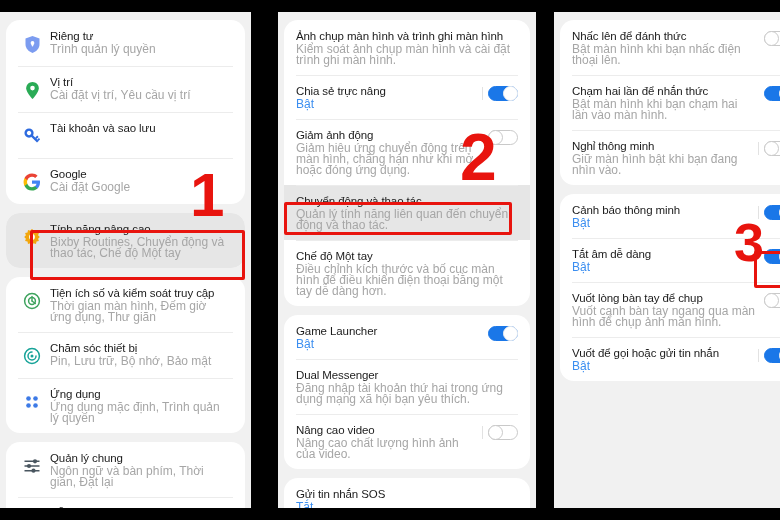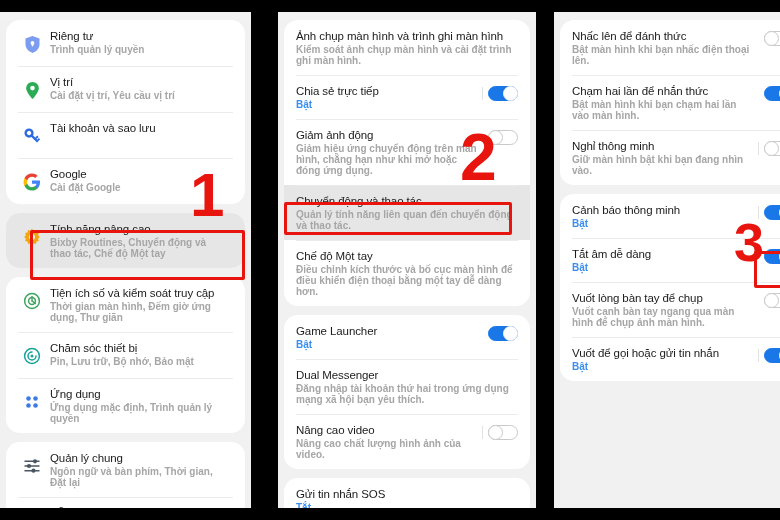--- a/index.html
+++ b/index.html
@@ -69,25 +69,24 @@
   .row-txt { flex: 1 1 auto; min-width: 0; padding-right: 4px; }
   .title {
     font-size: 11.5px;
     color: #1b1b1b;
     line-height: 14px;
     letter-spacing: -0.1px;
     white-space: nowrap;
     overflow: visible;
   }
   .sub {
-    font-size: 10px;
+    font-size: 12px;
     color: #a6a6a6;
     line-height: 11px;
     margin-top: 1px;
-    font-weight: bold;
   }
   .sub.state { color: #3b8ef0; }
   .sub.small2 { max-width: 205px; }
 
   
   .row.highlight { background: #e6e6e6; }
 
   
   .toggle {
     flex: 0 0 auto;
@@ -315,21 +314,21 @@
 
         <div class="row">
           <div class="row-txt">
             <div class="title">Ảnh chụp màn hình và trình ghi màn hình</div>
             <div class="sub">Kiểm soát ảnh chụp màn hình và cài đặt trình ghi màn hình.</div>
           </div>
         </div>
 
         <div class="row">
           <div class="row-txt">
-            <div class="title">Chia sẻ trực tiếp</div>
+            <div class="title">Chia sẻ trực nâng</div>
             <div class="sub state">Bật</div>
           </div>
           <div class="toggle on">
             <span class="divider"></span>
               <span class="track"></span>
               <span class="knob"></span>
           </div>
         </div>
 
         <div class="row">

